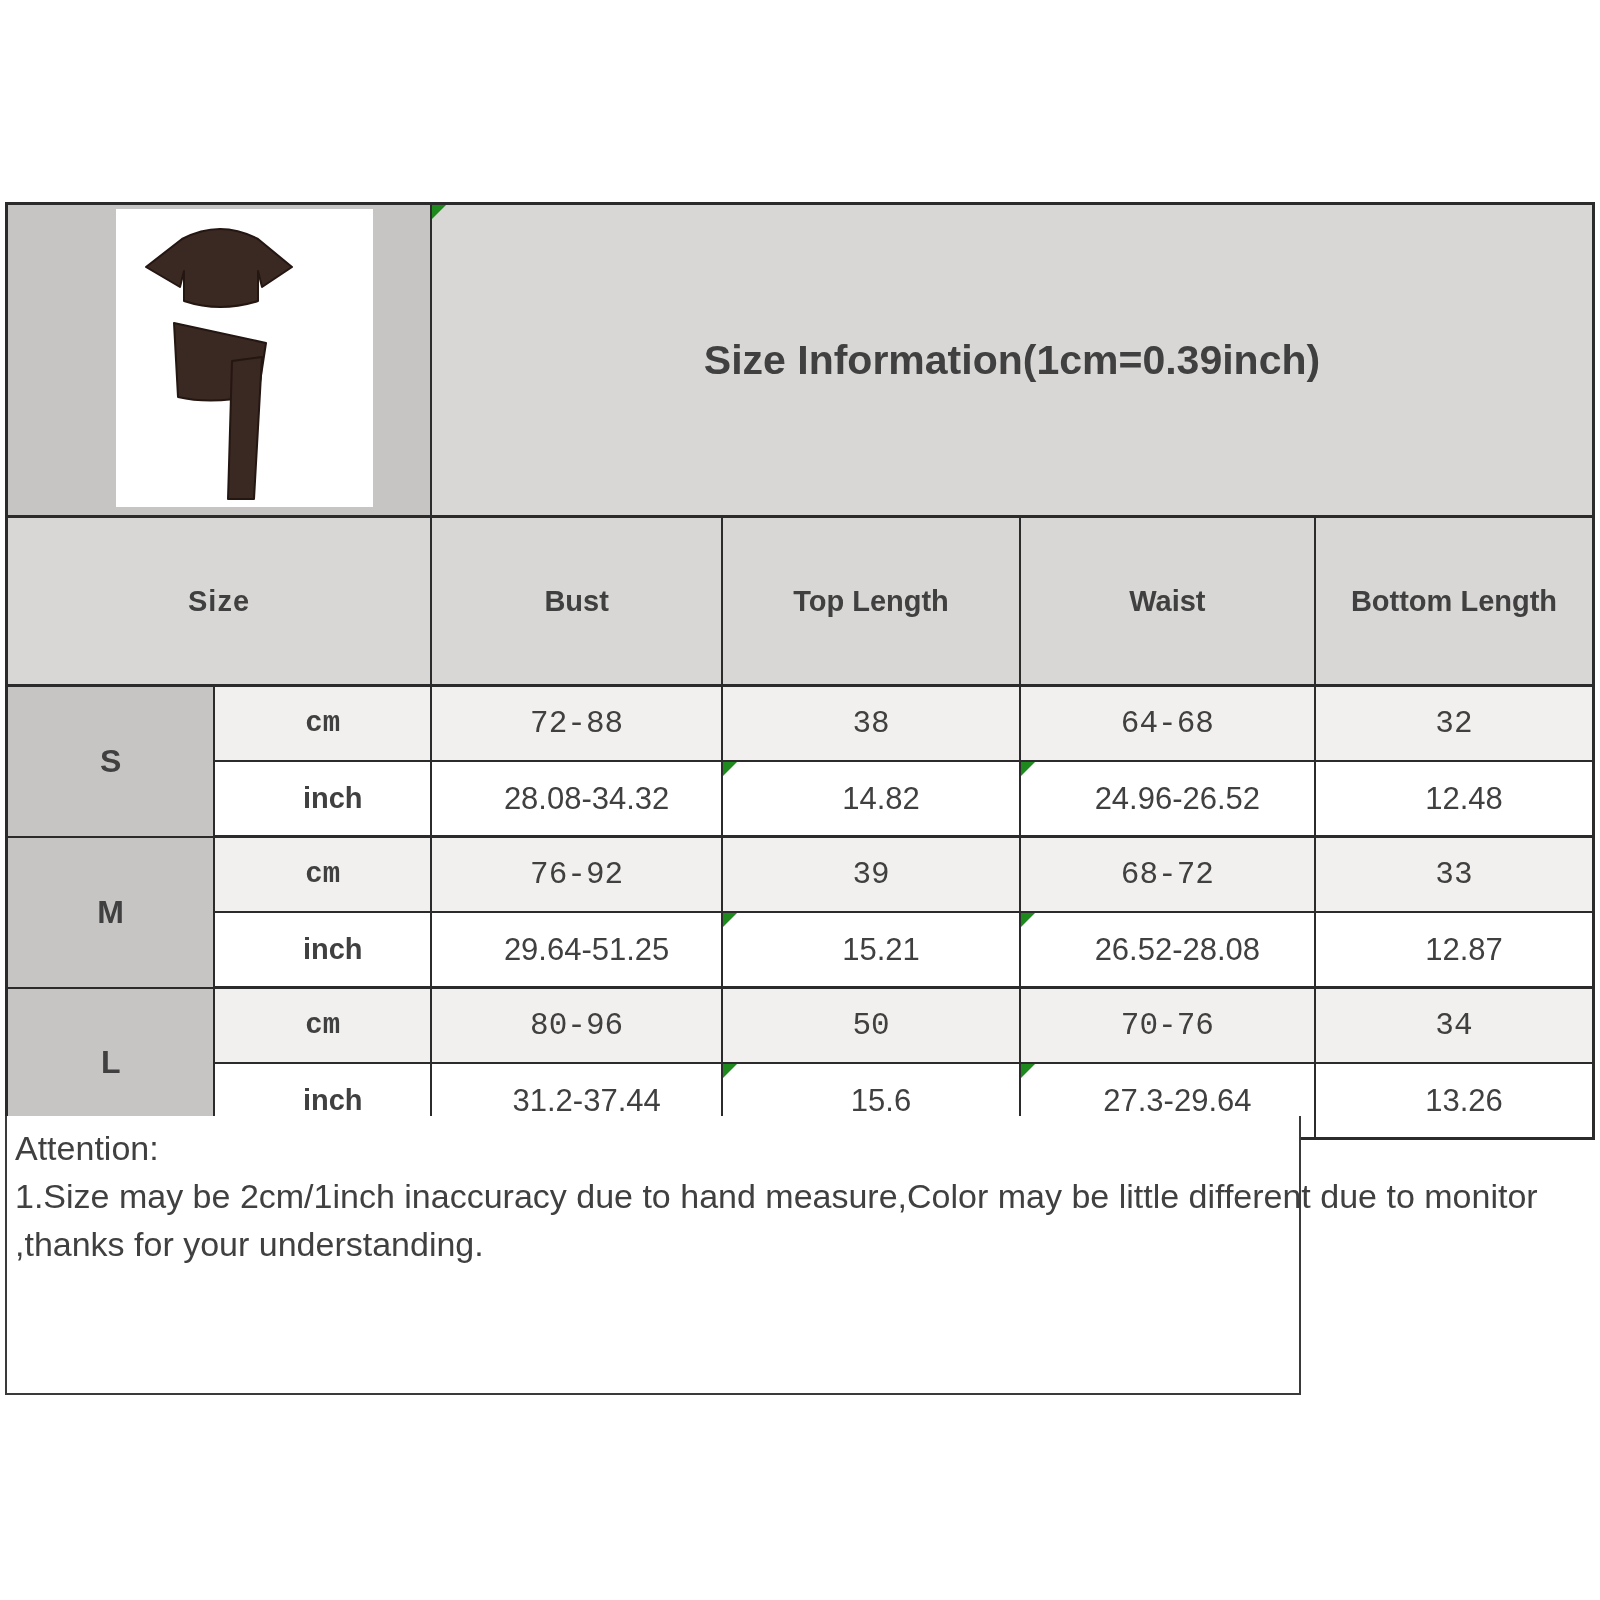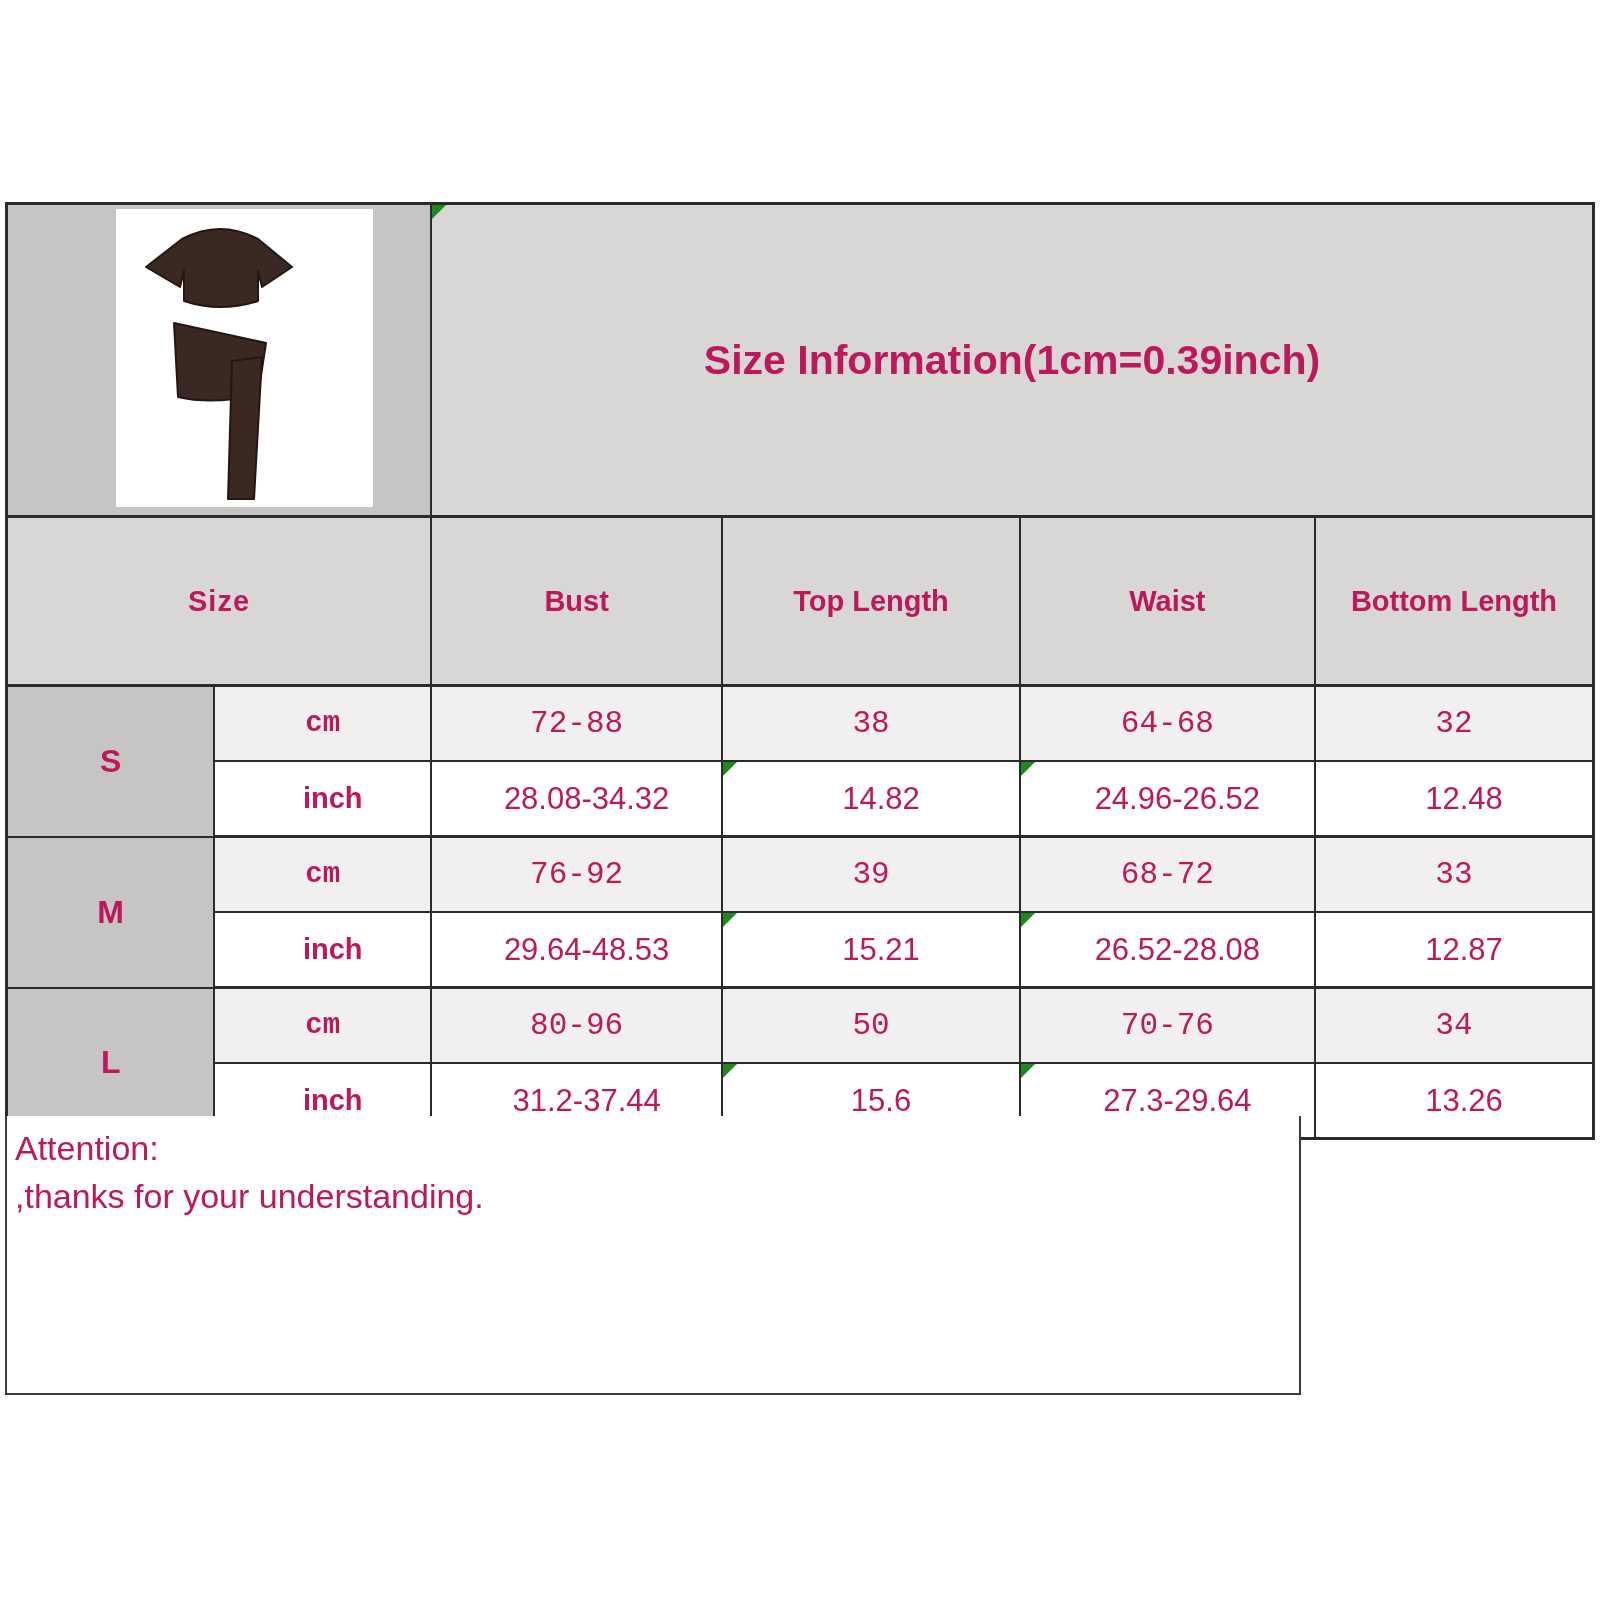--- a/index.html
+++ b/index.html
@@ -1,21 +1,21 @@
 <!DOCTYPE html>
 <html><head>
 <meta charset="utf-8">
 <style>
   html,body{margin:0;padding:0;background:#ffffff;}
   #canvas{
     position:relative;
     width:1600px;height:1600px;
     background:#ffffff;
     font-family:"Liberation Sans", sans-serif;
-    color:#be185d;
+    color:#404040;
     overflow:hidden;
   }
   table.size-table{
     position:absolute;left:5px;top:202px;width:1590px;
     border-collapse:collapse;table-layout:fixed;
     border:3px solid #2b2b2b;
   }
   table.size-table td{
     border:2px solid #2b2b2b;
     text-align:center;vertical-align:middle;
@@ -131,21 +131,21 @@
     <tr class="data-row cm-row">
       <td rowspan="2" class="size-letter-cell">M</td>
       <td class="unit-cell">cm</td>
       <td class="val">76-92</td>
       <td class="val">39</td>
       <td class="val">68-72</td>
       <td class="val">33</td>
     </tr>
     <tr class="data-row inch-row group-end">
       <td class="unit-cell">inch</td>
-      <td class="val">29.64-48.53</td>
+      <td class="val">29.64-51.25</td>
       <td class="val"><span class="marker"></span><span>15.21</span></td>
       <td class="val"><span class="marker"></span><span>26.52-28.08</span></td>
       <td class="val">12.87</td>
     </tr>
 
     <tr class="data-row cm-row">
       <td rowspan="2" class="size-letter-cell">L</td>
       <td class="unit-cell">cm</td>
       <td class="val">80-96</td>
       <td class="val">50</td>
@@ -157,16 +157,17 @@
       <td class="val">31.2-37.44</td>
       <td class="val"><span class="marker"></span><span>15.6</span></td>
       <td class="val"><span class="marker"></span><span>27.3-29.64</span></td>
       <td class="val">13.26</td>
     </tr>
   </tbody>
     </table>
 
   <div class="attention-box">
     <div class="att-line">Attention:</div>
+    <div class="att-line">1.Size may be 2cm/1inch inaccuracy due to hand measure,Color may be little different due to monitor</div>
     <div class="att-line">,thanks for your understanding.</div>
   </div>
 
 </div>
 
 </body></html>

